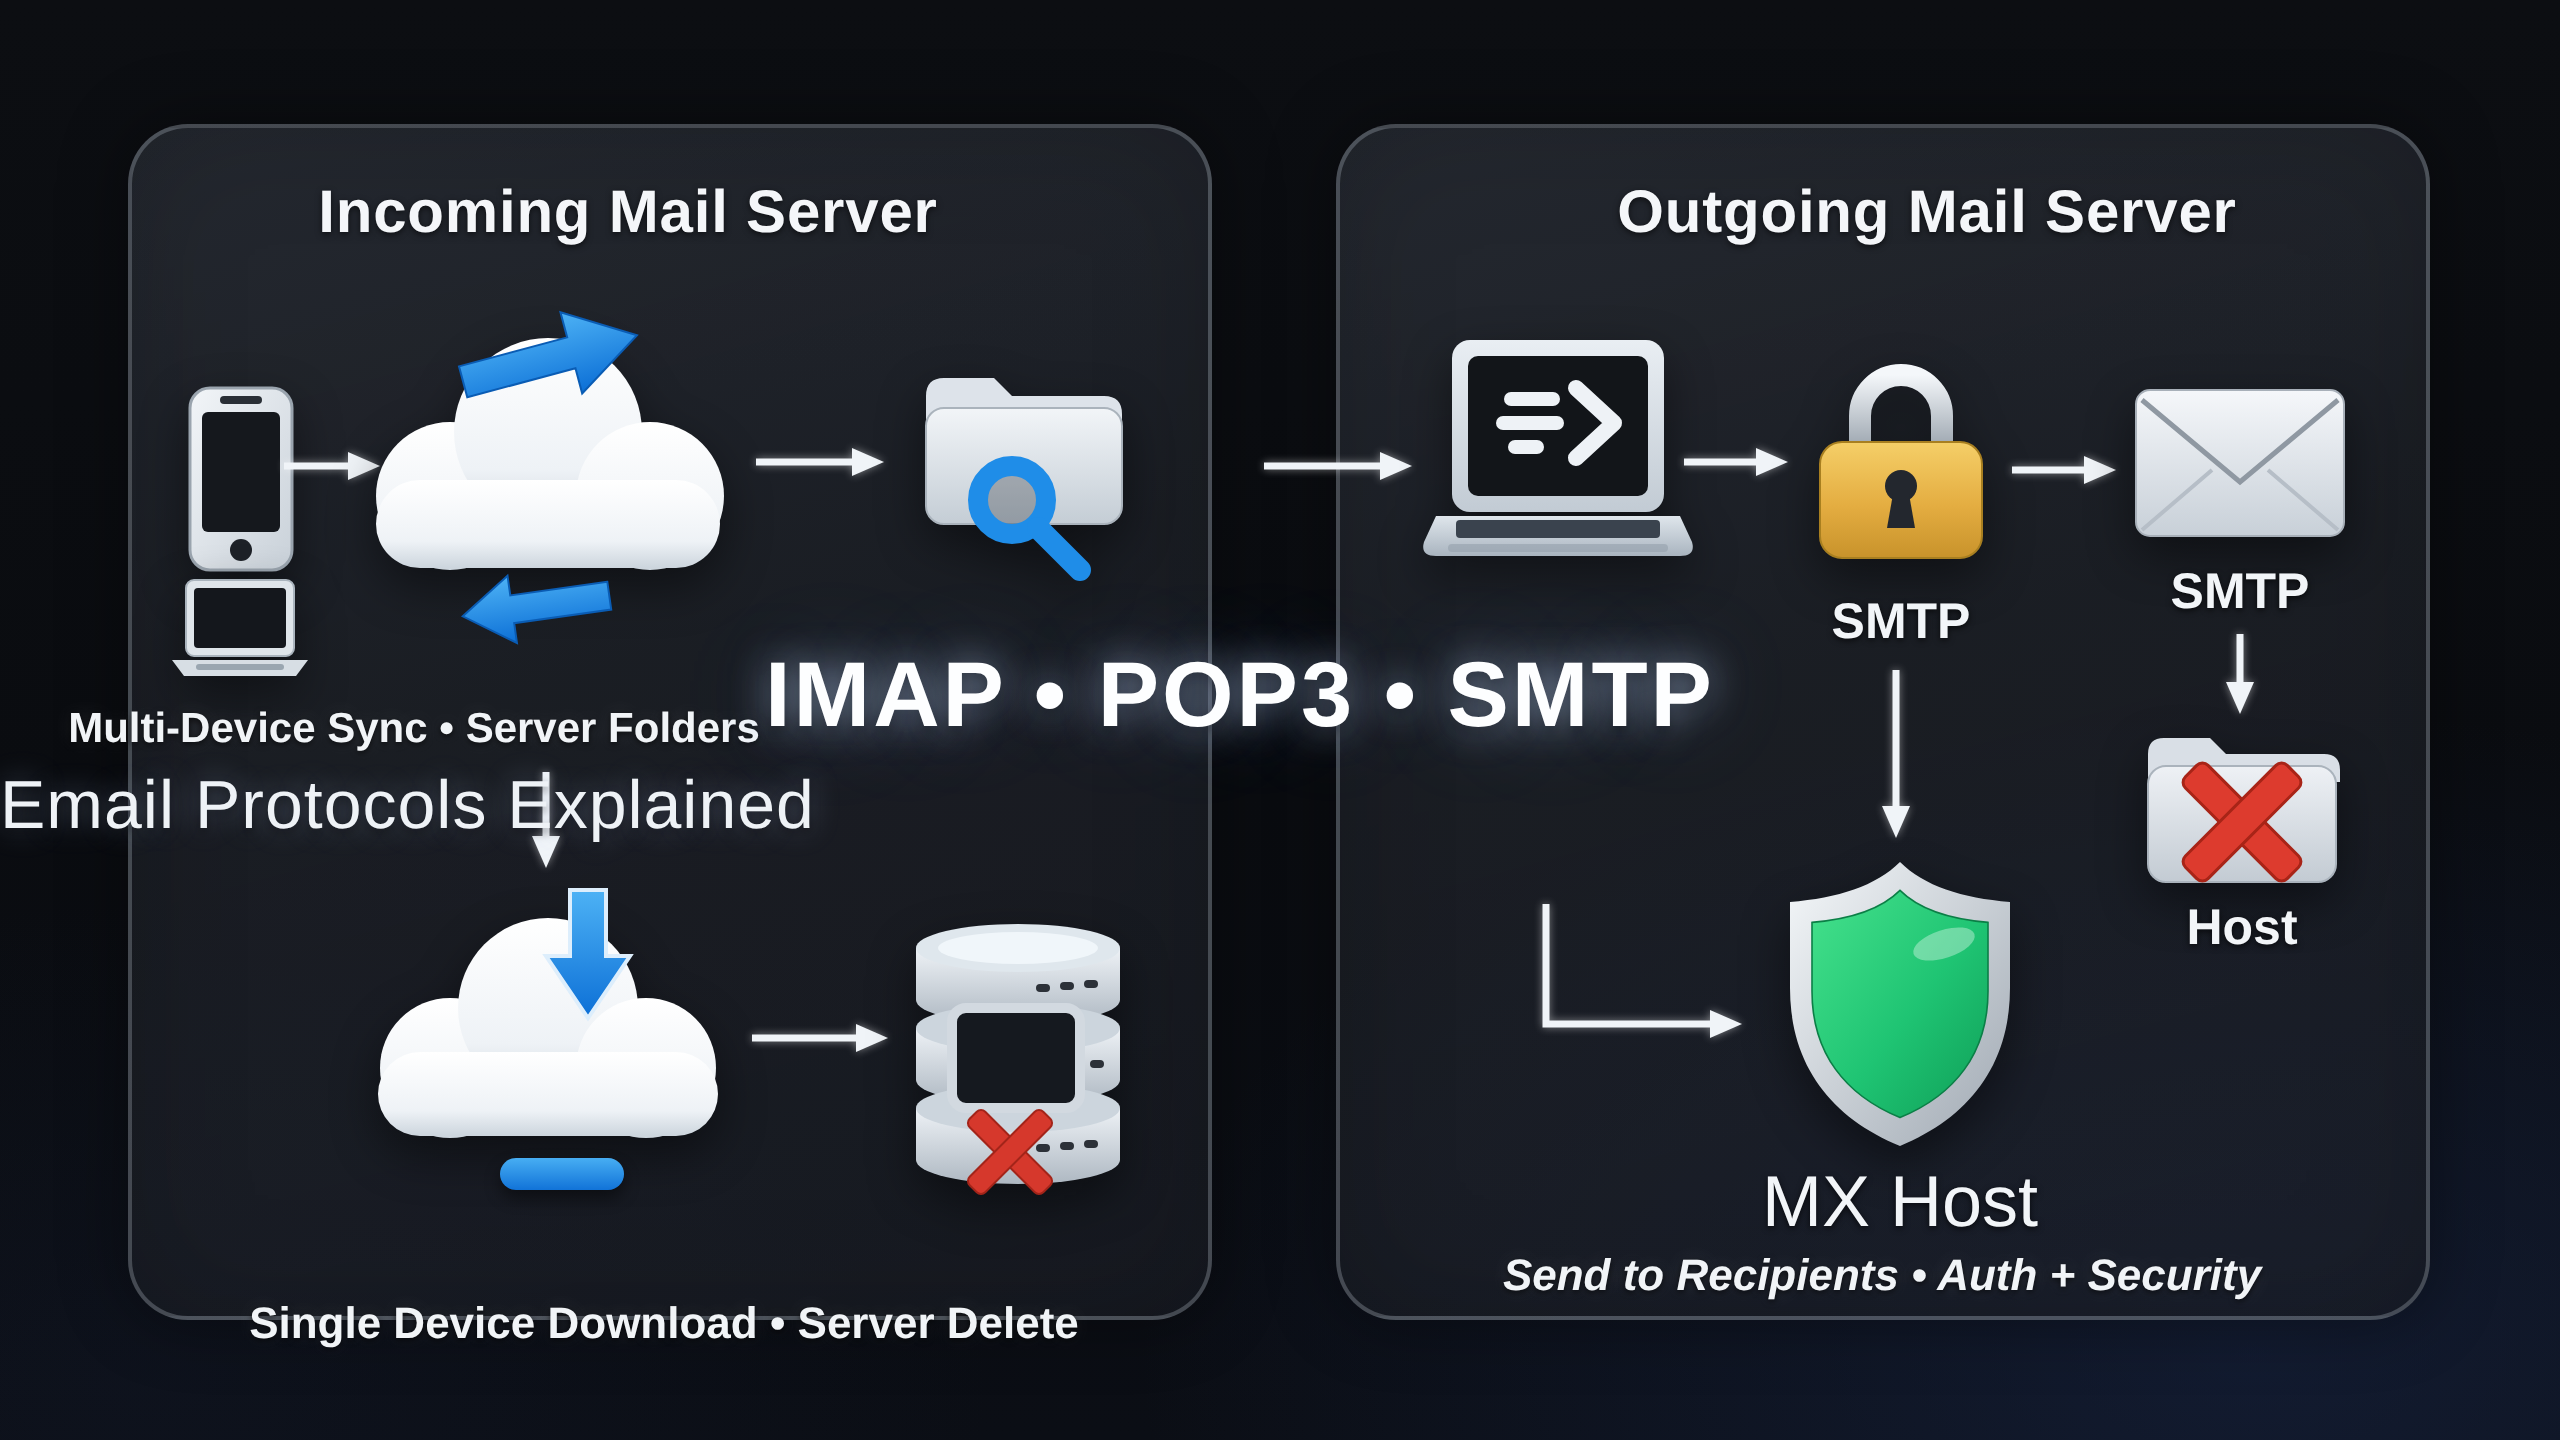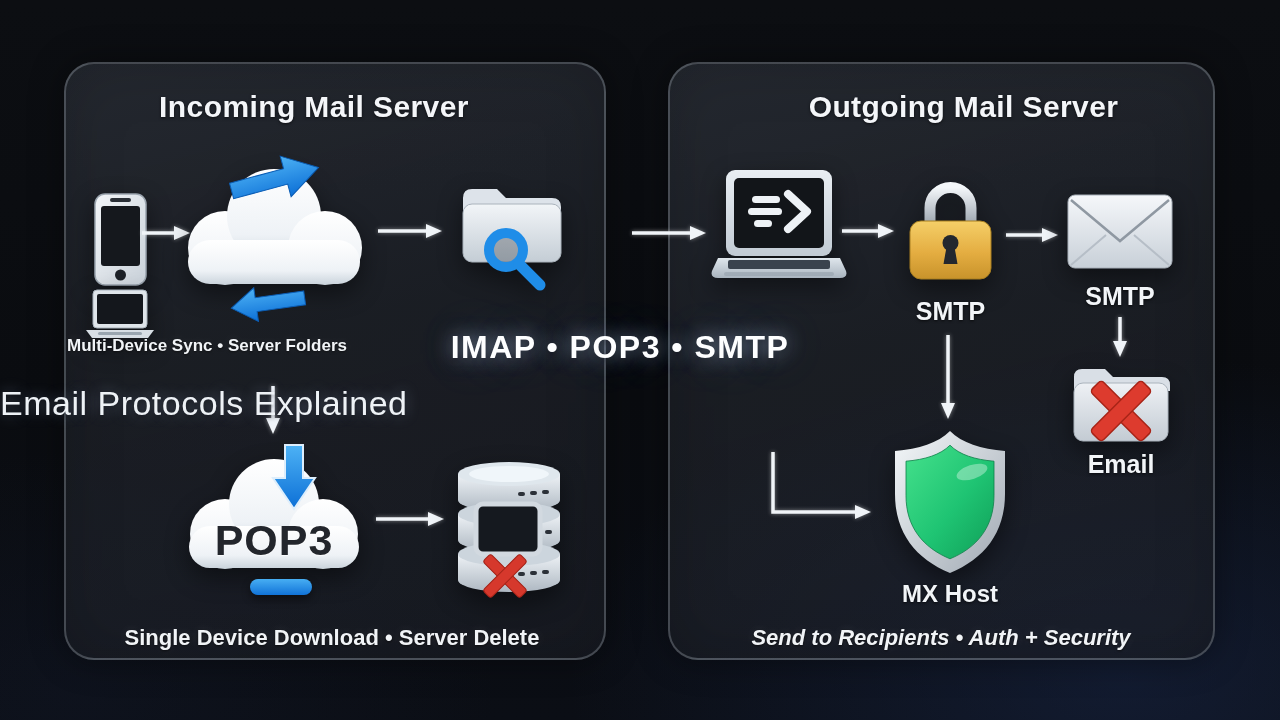--- a/index.html
+++ b/index.html
@@ -33,21 +33,21 @@
     position:absolute; text-align:center; color:#23262c; font-weight:800;
     font-size:43px; letter-spacing:1px; line-height:44px;
     text-shadow:0 1px 0 rgba(255,255,255,0.65);
   }
   .icon-label {
     position:absolute; text-align:center; color:#f2f5f8; font-weight:600;
     font-size:25px; text-shadow:0 1px 3px rgba(0,0,0,0.7);
   }
   .center-title {
     position:absolute; left:0; top:324px; width:1240px; text-align:center;
-    color:#fdfeff; font-size:32px; font-weight:800; letter-spacing:1.5px; line-height:46px;
+    color:#fdfeff; font-size:46px; font-weight:800; letter-spacing:1.5px; line-height:46px;
     text-shadow:0 0 18px rgba(195,218,255,0.55), 0 0 46px rgba(150,185,255,0.28), 0 3px 6px rgba(0,0,0,0.55);
   }
   .center-subtitle {
     position:absolute; left:0; top:383px; width:1240px; text-align:left;
     color:#eef2f6; font-size:34px; font-weight:500; letter-spacing:0.5px; line-height:40px;
     text-shadow:0 0 14px rgba(190,212,255,0.35), 0 2px 5px rgba(0,0,0,0.55);
   }
   svg.conn { position:absolute; overflow:visible; filter:drop-shadow(0 0 2px rgba(255,255,255,0.45)); }
   svg.conn line, svg.conn path { stroke:#f0f4f8; stroke-width:3.5; fill:none; }
   svg.conn polygon { fill:#f0f4f8; stroke:none; }
@@ -142,21 +142,21 @@
         <stop offset="0" stop-color="#f2f5f8"></stop>
           <stop offset="1" stop-color="#c4cdd5"></stop>
       </linearGradient>
     </defs>
     <path d="M8,26 q0,-9 9,-9 h25 l9,9 h46 q9,0 9,9 v7 H8 Z" fill="#dde3ea"></path>
     <rect x="8" y="32" width="98" height="58" rx="9" fill="url(#fold1)" stroke="#aab3bc" stroke-width="1"></rect>
     <circle cx="51" cy="78" r="17" fill="rgba(18,26,36,0.28)" stroke="#1f8de8" stroke-width="10"></circle>
     <line x1="64" y1="92" x2="85" y2="113" stroke="#1f8de8" stroke-width="11" stroke-linecap="round"></line>
   </svg>
 
-  <div class="caption" style="left:27px;top:333px;width:360px;font-size:17px;line-height:26px;">Multi-Device Sync • Server Folders</div>
+  <div class="caption" style="left:27px;top:352px;width:360px;font-size:21px;line-height:26px;">Multi-Device Sync • Server Folders</div>
 
   <svg class="conn" style="left:263px;top:384px;" width="20" height="52">
     <line x1="10" y1="2" x2="10" y2="36"></line>
       <polygon points="3,34 10,50 17,34"></polygon>
   </svg>
 
   <svg class="icon soft-shadow" style="left:176px;top:450px;" width="196" height="132" viewBox="0 0 196 132">
     <defs>
       <linearGradient id="cg2" x1="0" y1="0" x2="0" y2="1">
         <stop offset="0" stop-color="#ffffff"></stop>
@@ -172,21 +172,20 @@
 
   <svg class="icon" style="left:272px;top:444px;" width="44" height="68" viewBox="0 0 44 68">
     <defs>
       <linearGradient id="blg3" x1="0" y1="0" x2="0" y2="1">
         <stop offset="0" stop-color="#4db2f5"></stop>
           <stop offset="1" stop-color="#0c6fd6"></stop>
       </linearGradient>
     </defs>
     <polygon points="13,1 31,1 31,34 43,34 22,65 1,34 13,34" fill="url(#blg3)" stroke="#ddeefc" stroke-width="2"></polygon>
   </svg>
-  <div class="cloud-label" style="left:176px;top:518px;width:196px;">POP3</div>
   <div class="blue-bar" style="left:250px;top:579px;width:62px;height:16px;"></div>
 
   <svg class="conn" style="left:374px;top:510px;" width="72" height="18">
     <line x1="2" y1="9" x2="56" y2="9"></line>
       <polygon points="54,2 70,9 54,16"></polygon>
   </svg>
 
   <svg class="icon soft-shadow" style="left:450px;top:456px;" width="118" height="142" viewBox="0 0 118 142">
     <defs>
       <linearGradient id="db1" x1="0" y1="0" x2="0" y2="1">
@@ -214,21 +213,21 @@
       <rect x="80" y="115" width="7" height="4" rx="2" fill="#2c3138"></rect>
       <rect x="92" y="114" width="7" height="4" rx="2" fill="#2c3138"></rect>
     </g>
     <rect x="26" y="48" width="64" height="50" rx="7" fill="#15191f" stroke="#d2d9e0" stroke-width="5"></rect>
     <g transform="translate(55,120)">
       <rect x="-26" y="-5.5" width="52" height="11" rx="3" transform="rotate(45)" fill="#d6382c" stroke="#a32419" stroke-width="1"></rect>
       <rect x="-26" y="-5.5" width="52" height="11" rx="3" transform="rotate(-45)" fill="#d6382c" stroke="#a32419" stroke-width="1"></rect>
     </g>
   </svg>
 
-  <div class="caption" style="left:102px;top:624px;width:460px;font-size:22px;line-height:27px;">Single Device Download • Server Delete</div>
+  <div class="caption" style="left:102px;top:648px;width:460px;font-size:22px;line-height:27px;">Single Device Download • Server Delete</div>
 
   <div class="center-title">IMAP • POP3 • SMTP</div>
   <div class="center-subtitle">Email Protocols Explained</div>
 
   <svg class="conn" style="left:630px;top:224px;" width="78" height="18">
     <line x1="2" y1="9" x2="62" y2="9"></line>
       <polygon points="60,2 76,9 60,16"></polygon>
   </svg>
 
   <svg class="icon soft-shadow" style="left:710px;top:170px;" width="138" height="116" viewBox="0 0 138 116">
@@ -309,21 +308,21 @@
           <stop offset="1" stop-color="#c3cbd3"></stop>
       </linearGradient>
     </defs>
     <path d="M10,22 q0,-8 8,-8 h23 l8,8 h49 q8,0 8,8 v6 H10 Z" fill="#d9dfe6"></path>
     <rect x="10" y="28" width="94" height="58" rx="9" fill="url(#fold2)" stroke="#aab3bc" stroke-width="1"></rect>
     <g transform="translate(57,56)">
       <rect x="-36" y="-8" width="72" height="16" rx="4" transform="rotate(45)" fill="#dd3b2e" stroke="#a82417" stroke-width="1.5"></rect>
       <rect x="-36" y="-8" width="72" height="16" rx="4" transform="rotate(-45)" fill="#dd3b2e" stroke="#a82417" stroke-width="1.5"></rect>
     </g>
   </svg>
-  <div class="icon-label" style="left:1064px;top:450px;width:114px;">Email</div>
+  <div class="icon-label" style="left:1064px;top:450px;width:114px;">Host</div>
 
   <svg class="conn" style="left:938px;top:333px;" width="20" height="90">
     <line x1="10" y1="2" x2="10" y2="72"></line>
       <polygon points="3,70 10,86 17,70"></polygon>
   </svg>
 
   <svg class="conn" style="left:765px;top:448px;" width="112" height="72">
     <path d="M8,4 V64 H92"></path>
       <polygon points="90,57 106,64 90,71"></polygon>
   </svg>
@@ -337,17 +336,17 @@
       <linearGradient id="grn1" x1="0" y1="0" x2="1" y2="1">
         <stop offset="0" stop-color="#45e18c"></stop>
           <stop offset="0.55" stop-color="#1fc473"></stop>
           <stop offset="1" stop-color="#0f9e57"></stop>
       </linearGradient>
     </defs>
     <path d="M64,3 C76,15 95,21 119,23 L119,66 C119,105 98,131 64,145 C30,131 9,105 9,66 L9,23 C33,21 52,15 64,3 Z" fill="url(#silvSh)"></path>
     <path d="M64,3 C76,15 95,21 119,23 L119,66 C119,105 98,131 64,145 C30,131 9,105 9,66 L9,23 C33,21 52,15 64,3 Z" transform="translate(64,74) scale(0.80) translate(-64,-74)" fill="url(#grn1)" stroke="#0b7f46" stroke-width="1"></path>
     <ellipse cx="86" cy="44" rx="16" ry="7" fill="rgba(255,255,255,0.35)" transform="rotate(-18 86 44)"></ellipse>
   </svg>
-  <div class="icon-label" style="left:870px;top:580px;width:160px;font-size:24px;font-weight:700;">MX Host</div>
+  <div class="icon-label" style="left:870px;top:580px;width:160px;font-size:36px;font-weight:400;">MX Host</div>
 
   <div class="caption" style="left:691px;top:624px;width:500px;font-size:22px;line-height:27px;font-style:italic;">Send to Recipients • Auth + Security</div>
 
 </div>
 
 </body></html>

